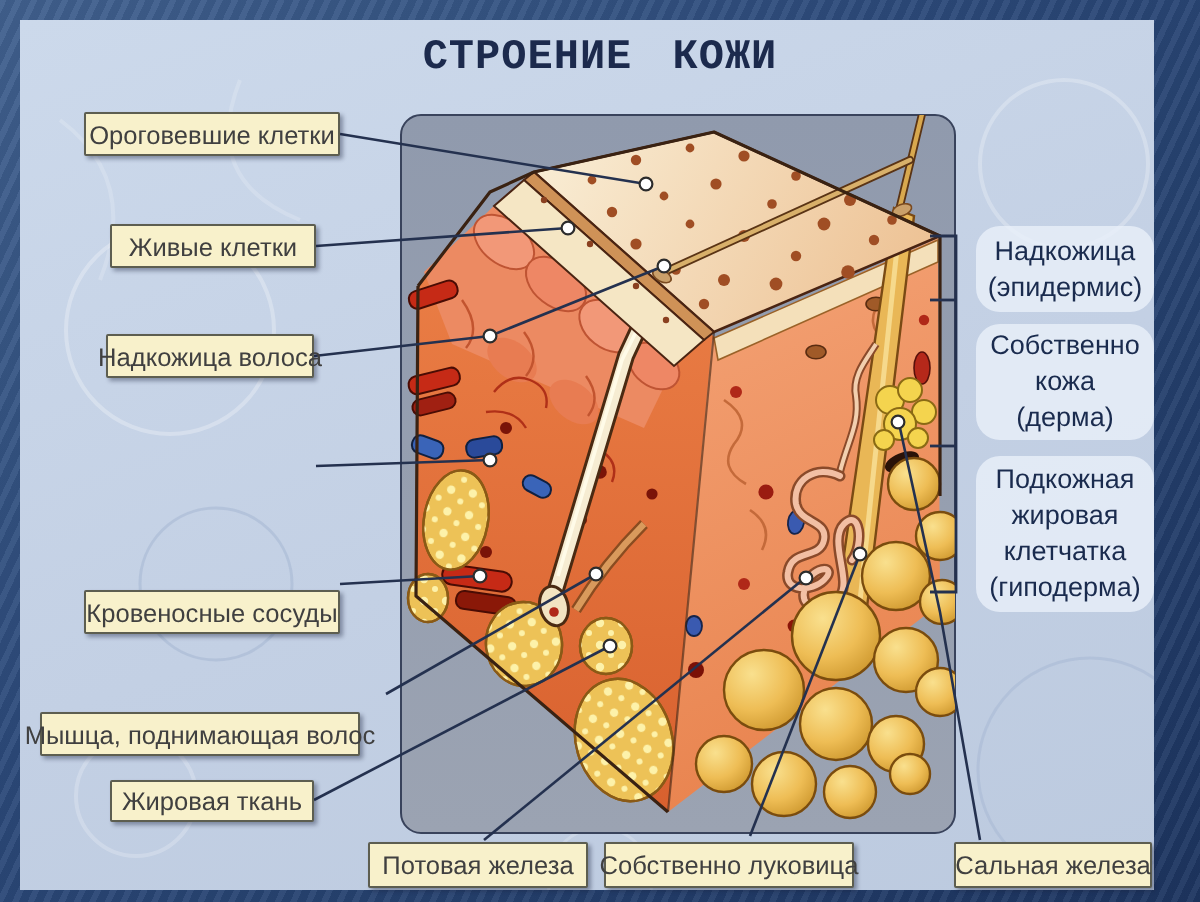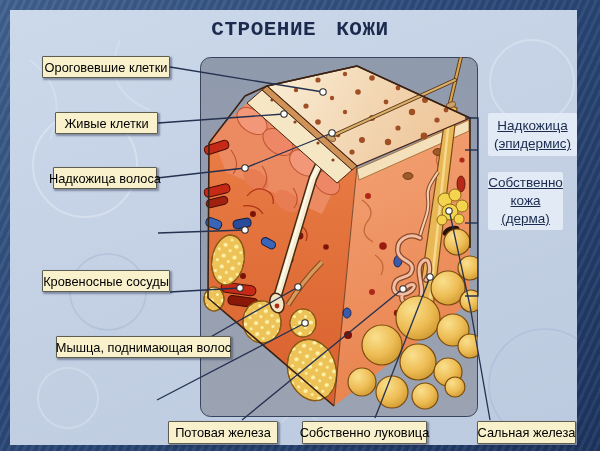--- a/index.html
+++ b/index.html
@@ -16,27 +16,27 @@
   }
   svg.art{position:absolute;left:0;top:0;}
   .page-title{
     position:absolute;left:150px;top:18px;width:300px;text-align:center;
     font-size:21px;font-weight:bold;color:#1c2a4d;letter-spacing:.5px;word-spacing:7px;font-family:Liberation Mono, monospace;
   }
   .label-box{
     position:absolute;display:flex;align-items:center;justify-content:center;
     background:#f8f1cb;border:1px solid #5d5e50;border-radius:1px;
     box-shadow:1.5px 1.5px 2px rgba(25,32,60,.40);
-    font-size:12.8px;color:#000000;white-space:nowrap;box-sizing:border-box;
+    font-size:12.8px;color:#404040;white-space:nowrap;box-sizing:border-box;
   }
   .layer-label{
     position:absolute;display:flex;align-items:center;justify-content:center;
-    background:rgba(234,241,250,.78);border-radius:2px;
+    background:rgba(234,241,250,.78);border-radius:12px;
     font-size:13.5px;line-height:1.32;color:#1a2b4e;text-align:center;white-space:pre-line;
-    box-sizing:border-box;padding:2px;text-decoration:underline;
+    box-sizing:border-box;padding:2px;
   }
 </style>
 </head>
 <body>
 
 <div class="page">
   <div class="frame-texture"></div>
   <div class="content-bg"></div>
 
   <svg class="art" width="600" height="451" viewBox="0 0 600 451">
@@ -297,35 +297,42 @@
 
   <div class="label-box" style="left:42px;top:56px;width:128px;height:22px;">
       <span>Ороговевшие клетки</span>
     </div>
   <div class="label-box" style="left:55px;top:112px;width:103px;height:22px;align-items:center;">
       <span>Живые клетки</span>
     </div>
   <div class="label-box" style="left:53px;top:167px;width:104px;height:22px;">
       <span>Надкожица волоса</span>
     </div>
-  <div class="label-box" style="left:42px;top:270px;width:128px;height:22px;">
+  <div class="label-box" style="left:42px;top:295px;width:128px;height:22px;">
       <span>Кровеносные сосуды</span>
     </div>
-  <div class="label-box" style="left:20px;top:336px;width:175px;height:22px;margin-left:36px;">
+  <div class="label-box" style="left:20px;top:356px;width:160px;height:22px;">
       <span>Мышца, поднимающая волос</span>
     </div>
-
-  <div class="label-box" style="left:168px;top:421px;width:110px;height:23px;">
+  <div class="label-box" style="left:55px;top:390px;width:102px;height:21px;">
+      <span>Жировая ткань</span>
+    </div>
+
+  <div class="label-box" style="left:184px;top:421px;width:110px;height:23px;">
       <span>Потовая железа</span>
     </div>
   <div class="label-box" style="left:302px;top:421px;width:125px;height:23px;">
       <span>Собственно луковица</span>
     </div>
   <div class="label-box" style="left:438px;top:421px;width:99px;height:23px;margin-left:39px;">
       <span>Сальная железа</span>
     </div>
 
   <div class="layer-label" style="left:488px;top:113px;width:89px;height:43px;">Надкожица
 (эпидермис)</div>
-  <div class="layer-label" style="left:488px;top:162px;width:75px;height:58px;margin-top:10px;">Собственно
+  <div class="layer-label" style="left:488px;top:162px;width:89px;height:58px;">Собственно
 кожа
 (дерма)</div>
+  <div class="layer-label" style="left:488px;top:228px;width:89px;height:78px;">Подкожная
+жировая
+клетчатка
+(гиподерма)</div>
 </div>
 
 </body></html>

